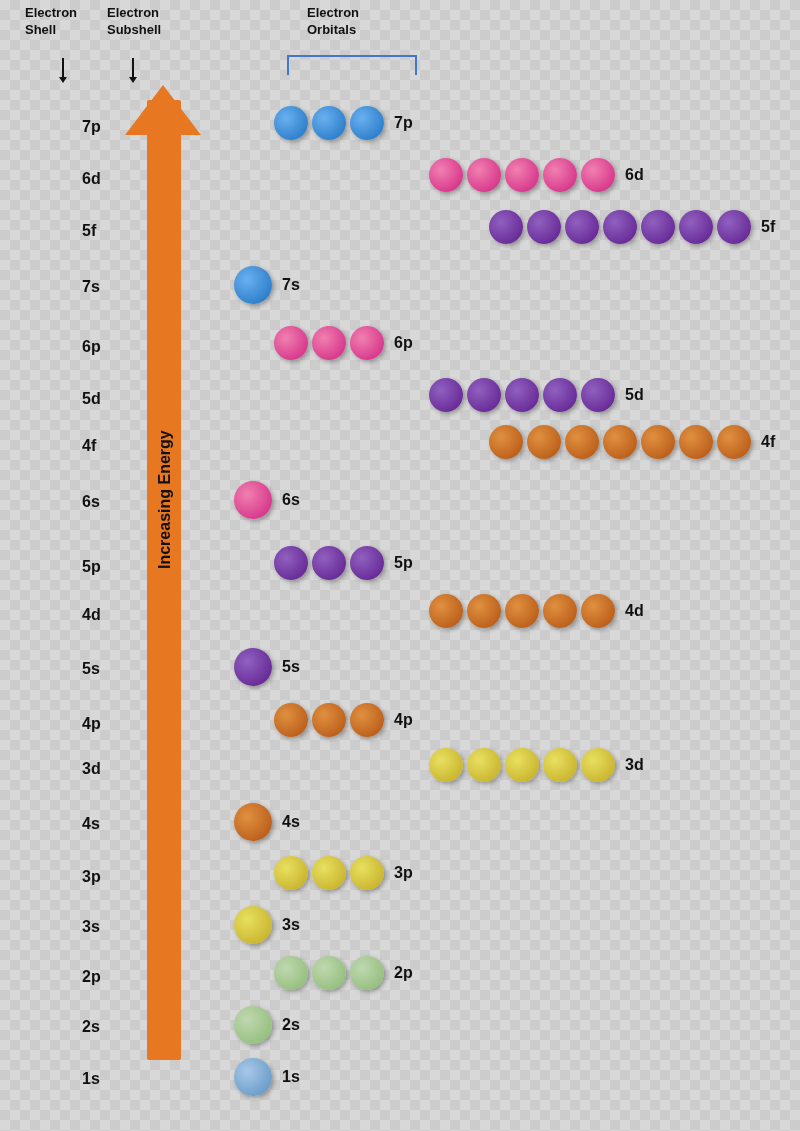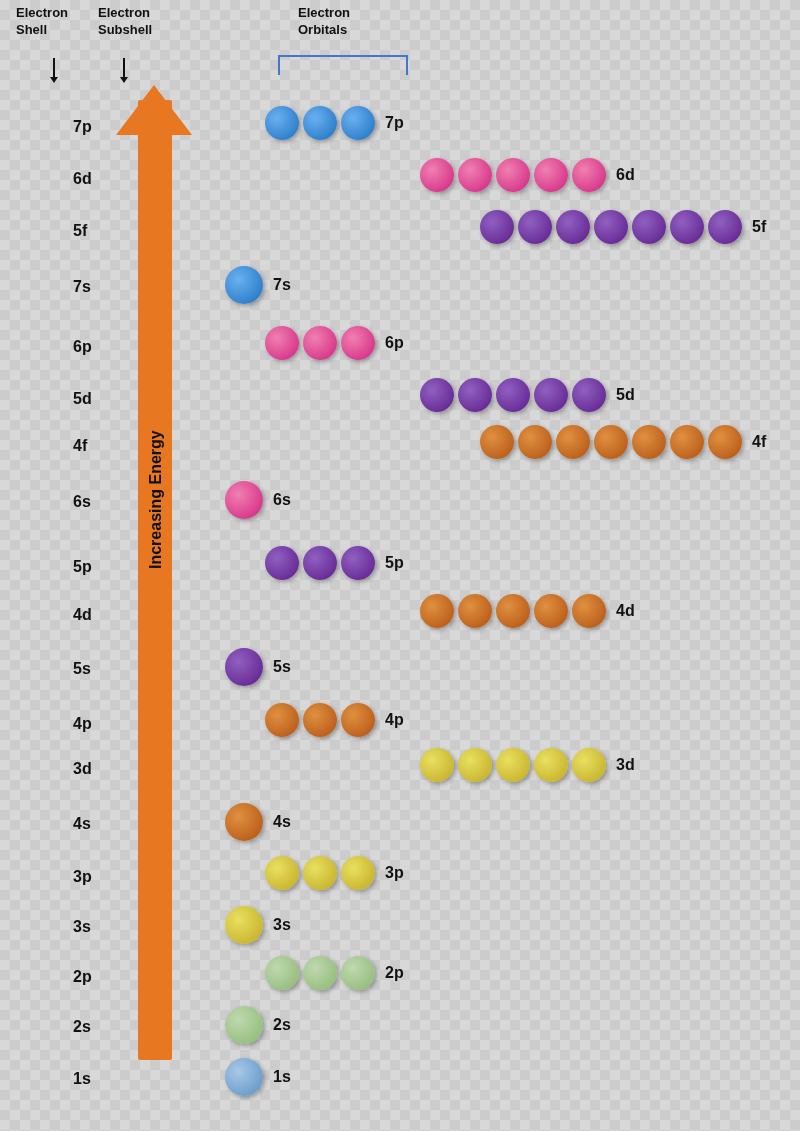--- a/index.html
+++ b/index.html
@@ -16,21 +16,21 @@
       background-position: 0 0, 0 10px, 10px -10px, -10px 0px;
       background-color: #d8d8d8;
       position: relative;
       font-family: Arial, sans-serif;
       overflow: hidden;
     }
 
     
     #main {
       position: absolute;
-      top: 0; left: 8px;
+      top: 0; left: 17px;
       width: 632px;
       height: 1131px;
     }
 
     
     .arrow-shaft {
       position: absolute;
       left: 130px;
       top: 100px;
       width: 34px;

